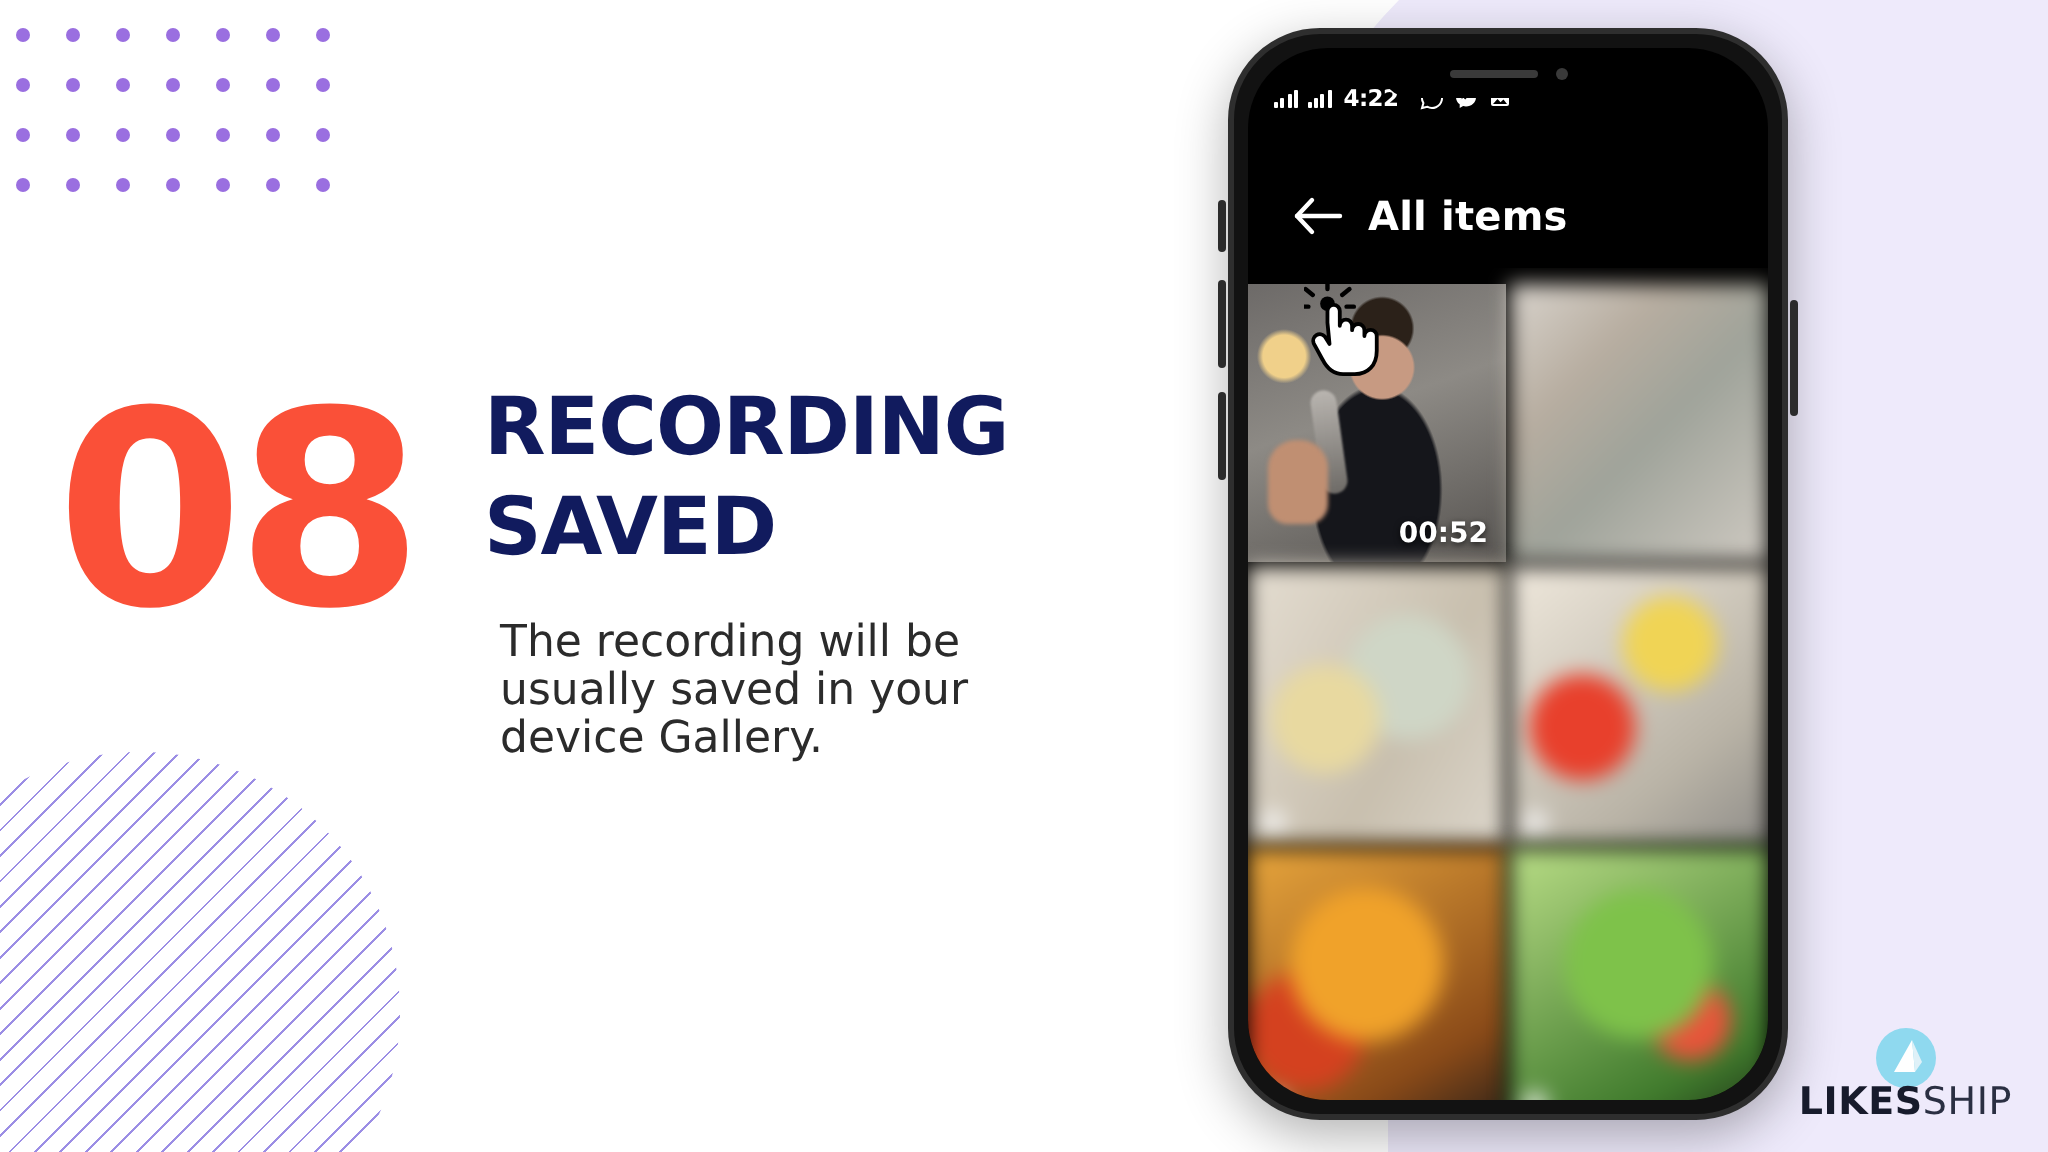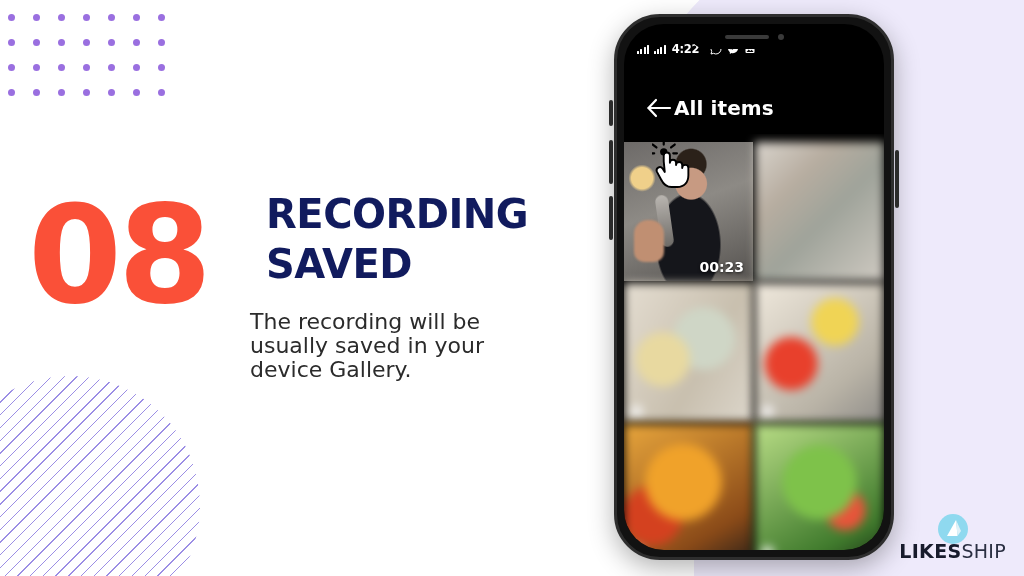--- a/index.html
+++ b/index.html
@@ -102,21 +102,20 @@
     left: 242px;
     top: 189px;
     width: 330px;
     font-size: 40px;
     line-height: 50px;
     font-weight: 800;
     letter-spacing: -0.5px;
     color: #111b5e;
     text-transform: uppercase;
     font-family: "DejaVu Sans", sans-serif;
-    margin-left: 24px;
   }
 
   .subtext {
     position: absolute;
     left: 250px;
     top: 310px;
     width: 300px;
     font-size: 22px;
     line-height: 24px;
     color: #2b2b2b;
@@ -205,21 +204,21 @@
   .clock { margin-left: 1px; letter-spacing: -.3px; }
   .sb-icons { display:flex; align-items:center; gap:5px; margin-left: 6px; }
   .sb-ic { width: 12px; height: 12px; display:block; }
 
   .appbar {
     position: absolute;
     top: 58px; left: 0; right: 0;
     height: 52px;
     display: flex;
     align-items: center;
-    gap: 2px;
+    gap: 12px;
     padding-left: 22px;
     color: #fff;
     z-index: 6;
     background: #000;
   }
   .appbar .title {
     font-size: 20px;
     font-weight: 700;
     letter-spacing: .1px;
     font-family: "DejaVu Sans", sans-serif;
@@ -454,21 +453,21 @@
             <line x1="2.5" y1="10" x2="24" y2="10" stroke="#fff" stroke-width="2.2" stroke-linecap="round"></line>
           </svg>
           <div class="title">All items</div>
         </div>
 
         <div class="grid">
 
           <div class="tile t-person">
             <div class="mic"></div>
             <div class="hand"></div>
-            <div class="dur">00:23</div>
+            <div class="dur">00:52</div>
           </div>
 
           <div class="tile t-blur1"></div>
 
           <div class="tile t-blur2">
             <div class="play-dot"></div>
           </div>
 
           <div class="tile t-blur3">
             <div class="play-dot"></div>

